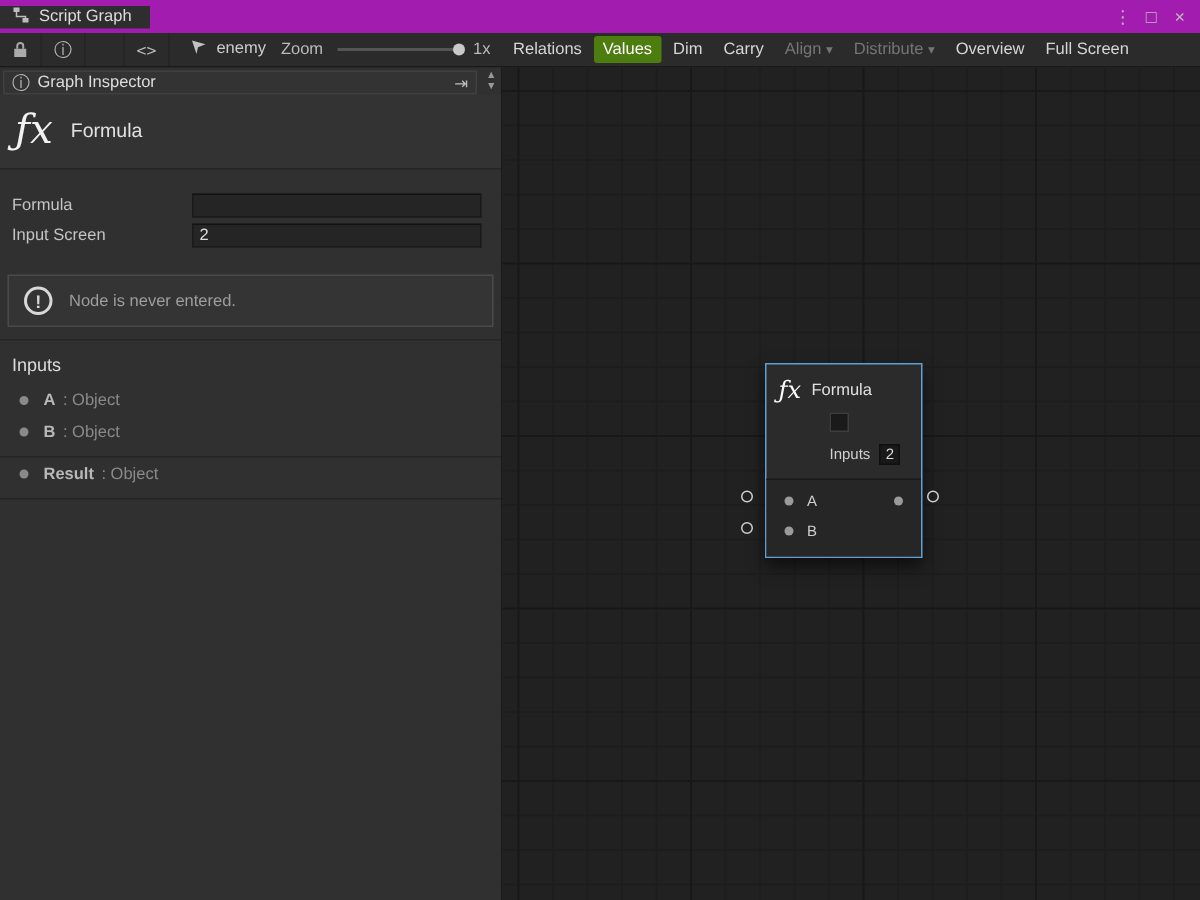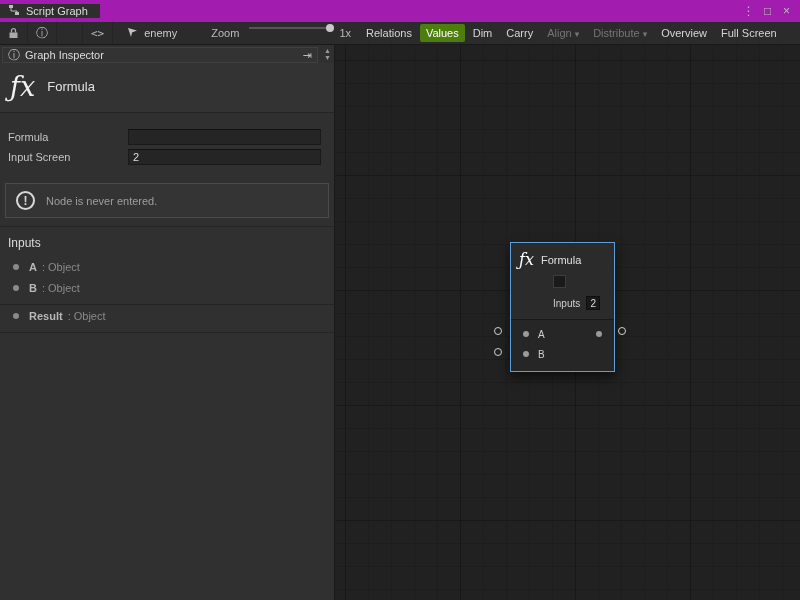--- a/index.html
+++ b/index.html
@@ -13,21 +13,21 @@
   .tab { display:flex; align-items:center; gap:6px; padding:0 12px 0 8px; background:#2e2e2e; color:#ddd; }
   .win-controls { margin-left:auto; display:flex; align-items:center; gap:4px; padding-right:6px; color:#bbb; }
   .win-btn { width:15px; text-align:center; font-size:12px; cursor:default; }
 
   
   .toolbar { position:absolute; top:22px; left:0; right:0; height:23px; background:#2b2b2b; border-bottom:1px solid #191919; display:flex; align-items:center; color:#ccc; }
   .tb-icon-btn { height:100%; display:flex; align-items:center; padding:0 8px; border-right:1px solid #242424; }
   .tb-icon-btn svg { display:block; }
   .tb-spacer { width:26px; height:100%; border-right:1px solid #242424; }
   .graph-asset { display:flex; align-items:flex-start; gap:5px; padding:0 10px 0 14px; }
-  .zoom-wrap { display:flex; align-items:flex-start; margin-left:24px; }
+  .zoom-wrap { display:flex; align-items:center; }
   .zoom-label { color:#bbb; margin-right:6px; }
   .zoom-track { position:relative; width:84px; height:2px; background:#555; margin:0 4px; }
   .zoom-knob { position:absolute; right:-1px; top:-3px; width:8px; height:8px; border-radius:50%; background:#c9c9c9; }
   .zoom-value { margin:0 8px 0 2px; color:#bbb; }
   .tb-buttons { display:flex; align-items:center; height:100%; }
   .tb-text-btn { padding:3px 6px; margin:0 1px; border-radius:2px; color:#d6d6d6; white-space:nowrap; }
   .tb-text-btn.active { background:#4d7c0f; color:#fff; }
   .tb-text-btn.disabled { color:#757575; }
   .dd-arrow { font-size:9px; margin-left:3px; color:inherit; }
 

